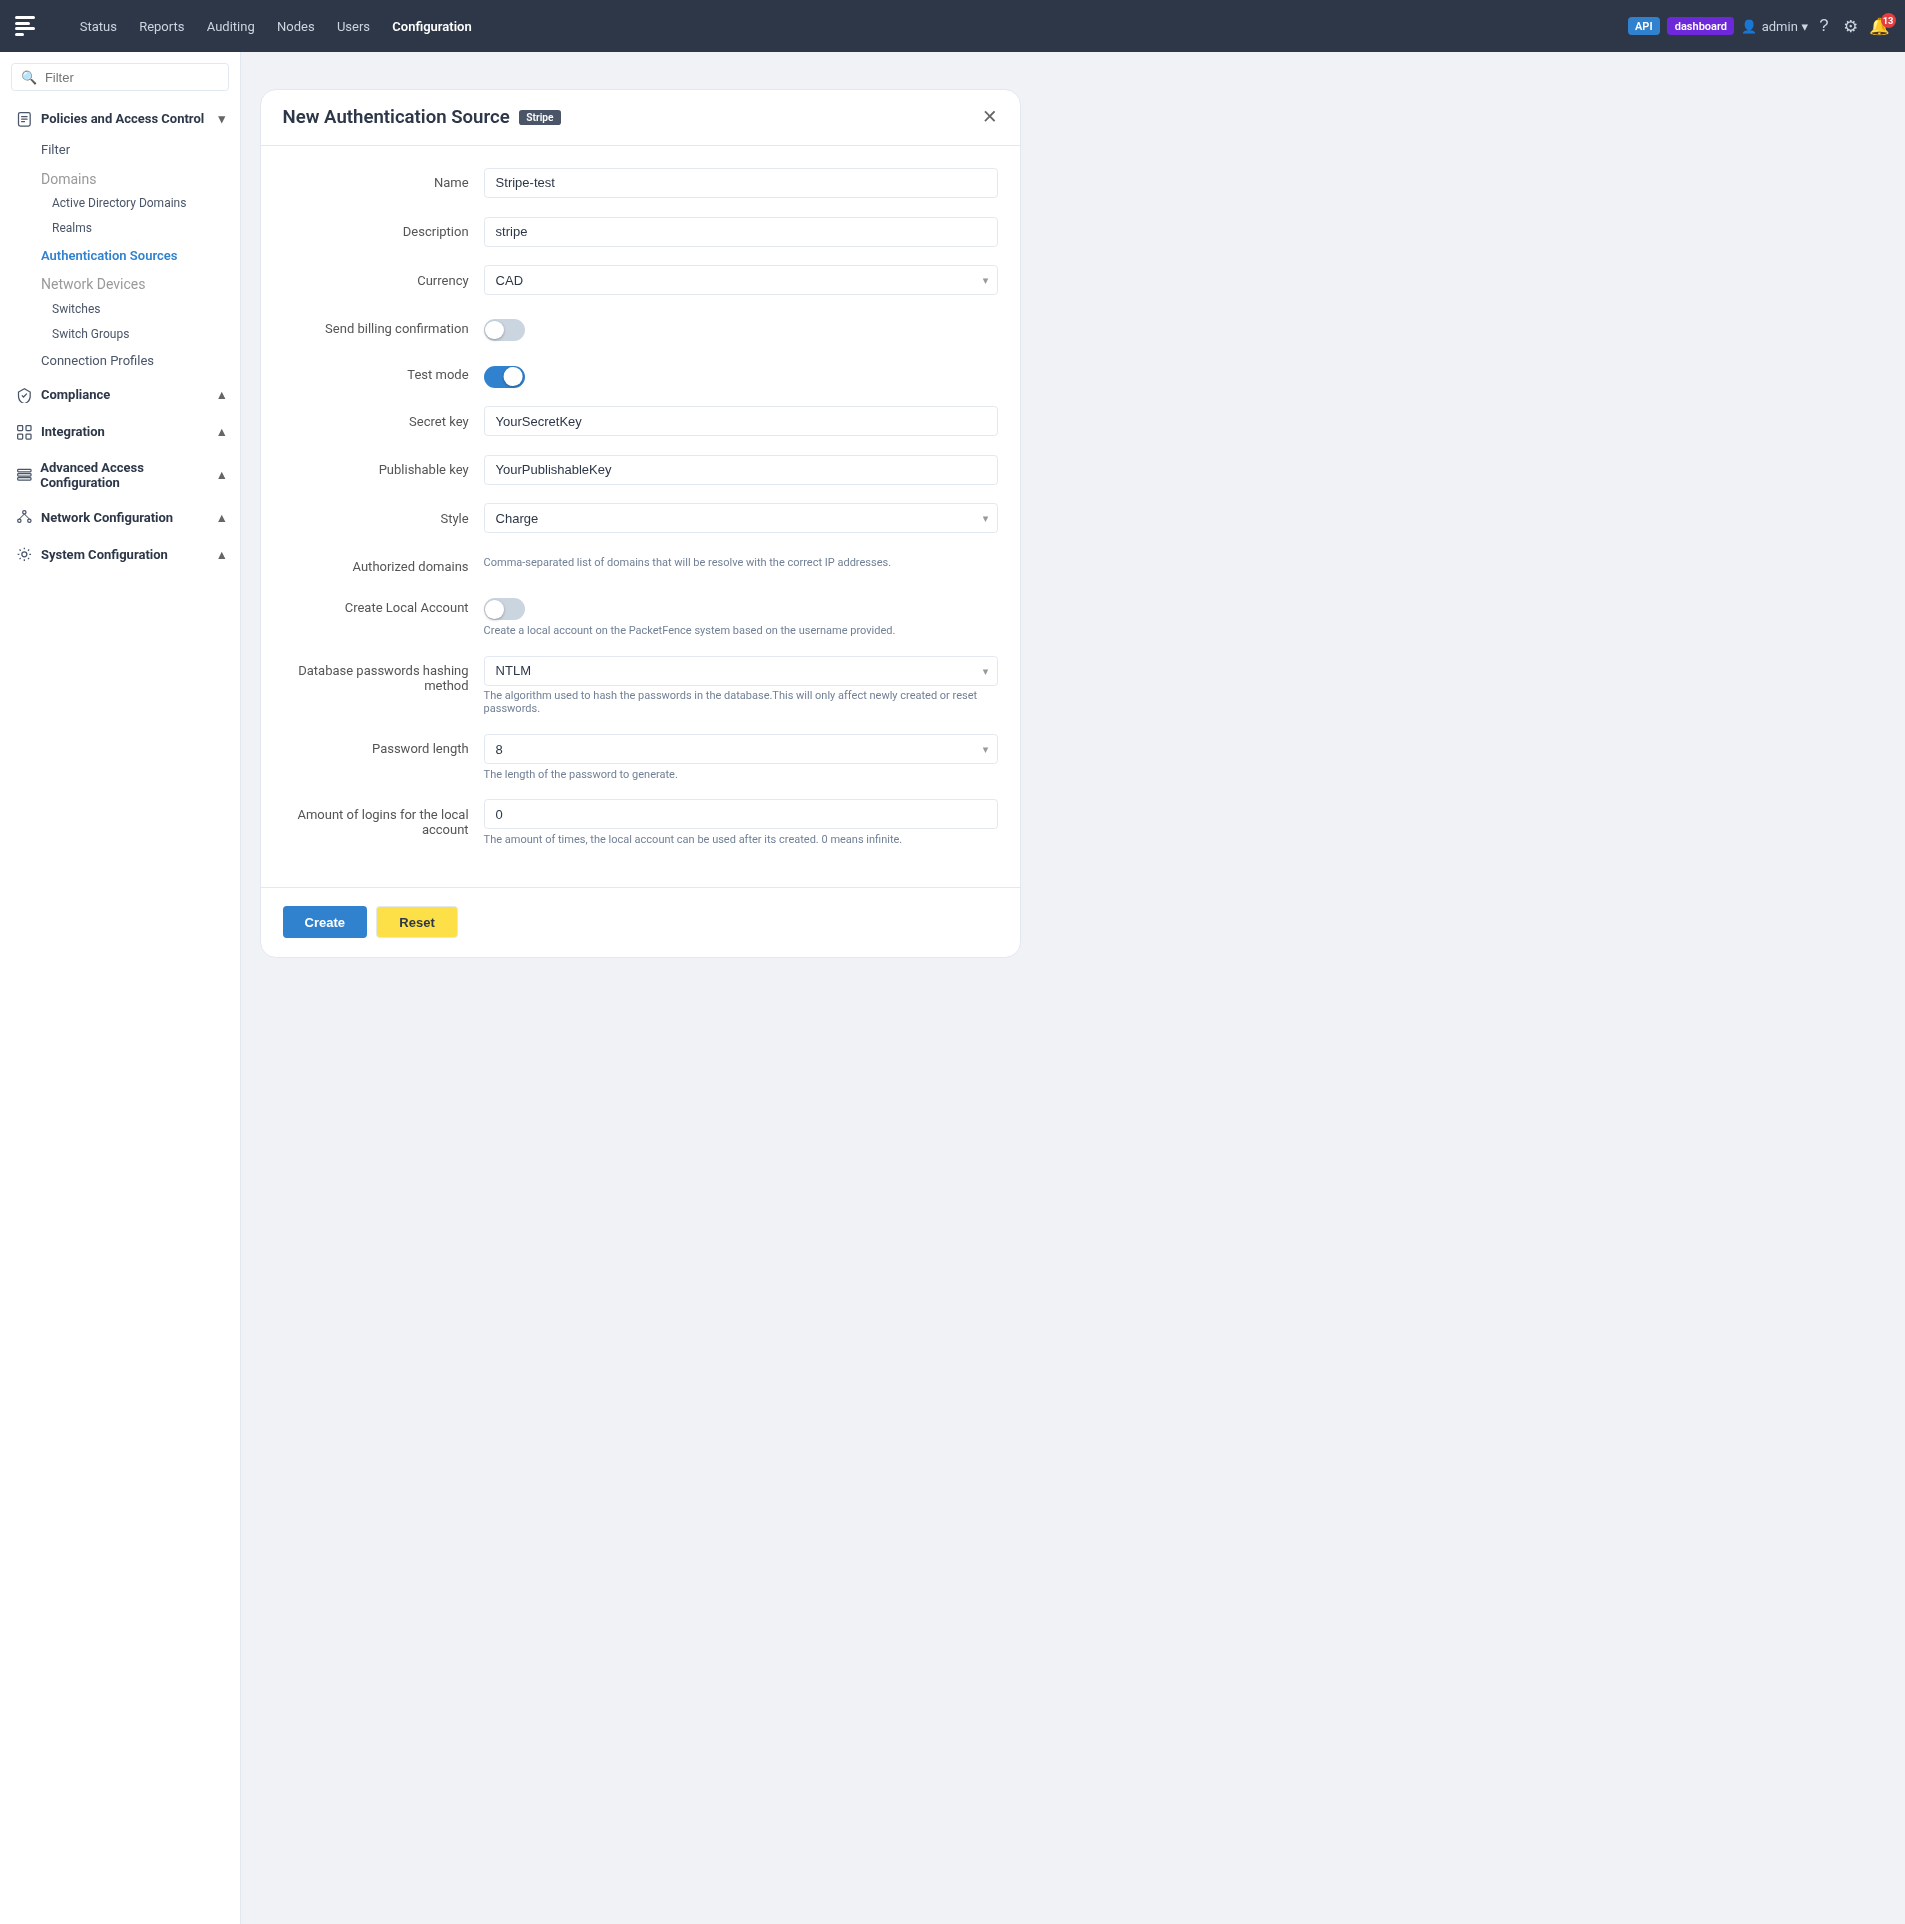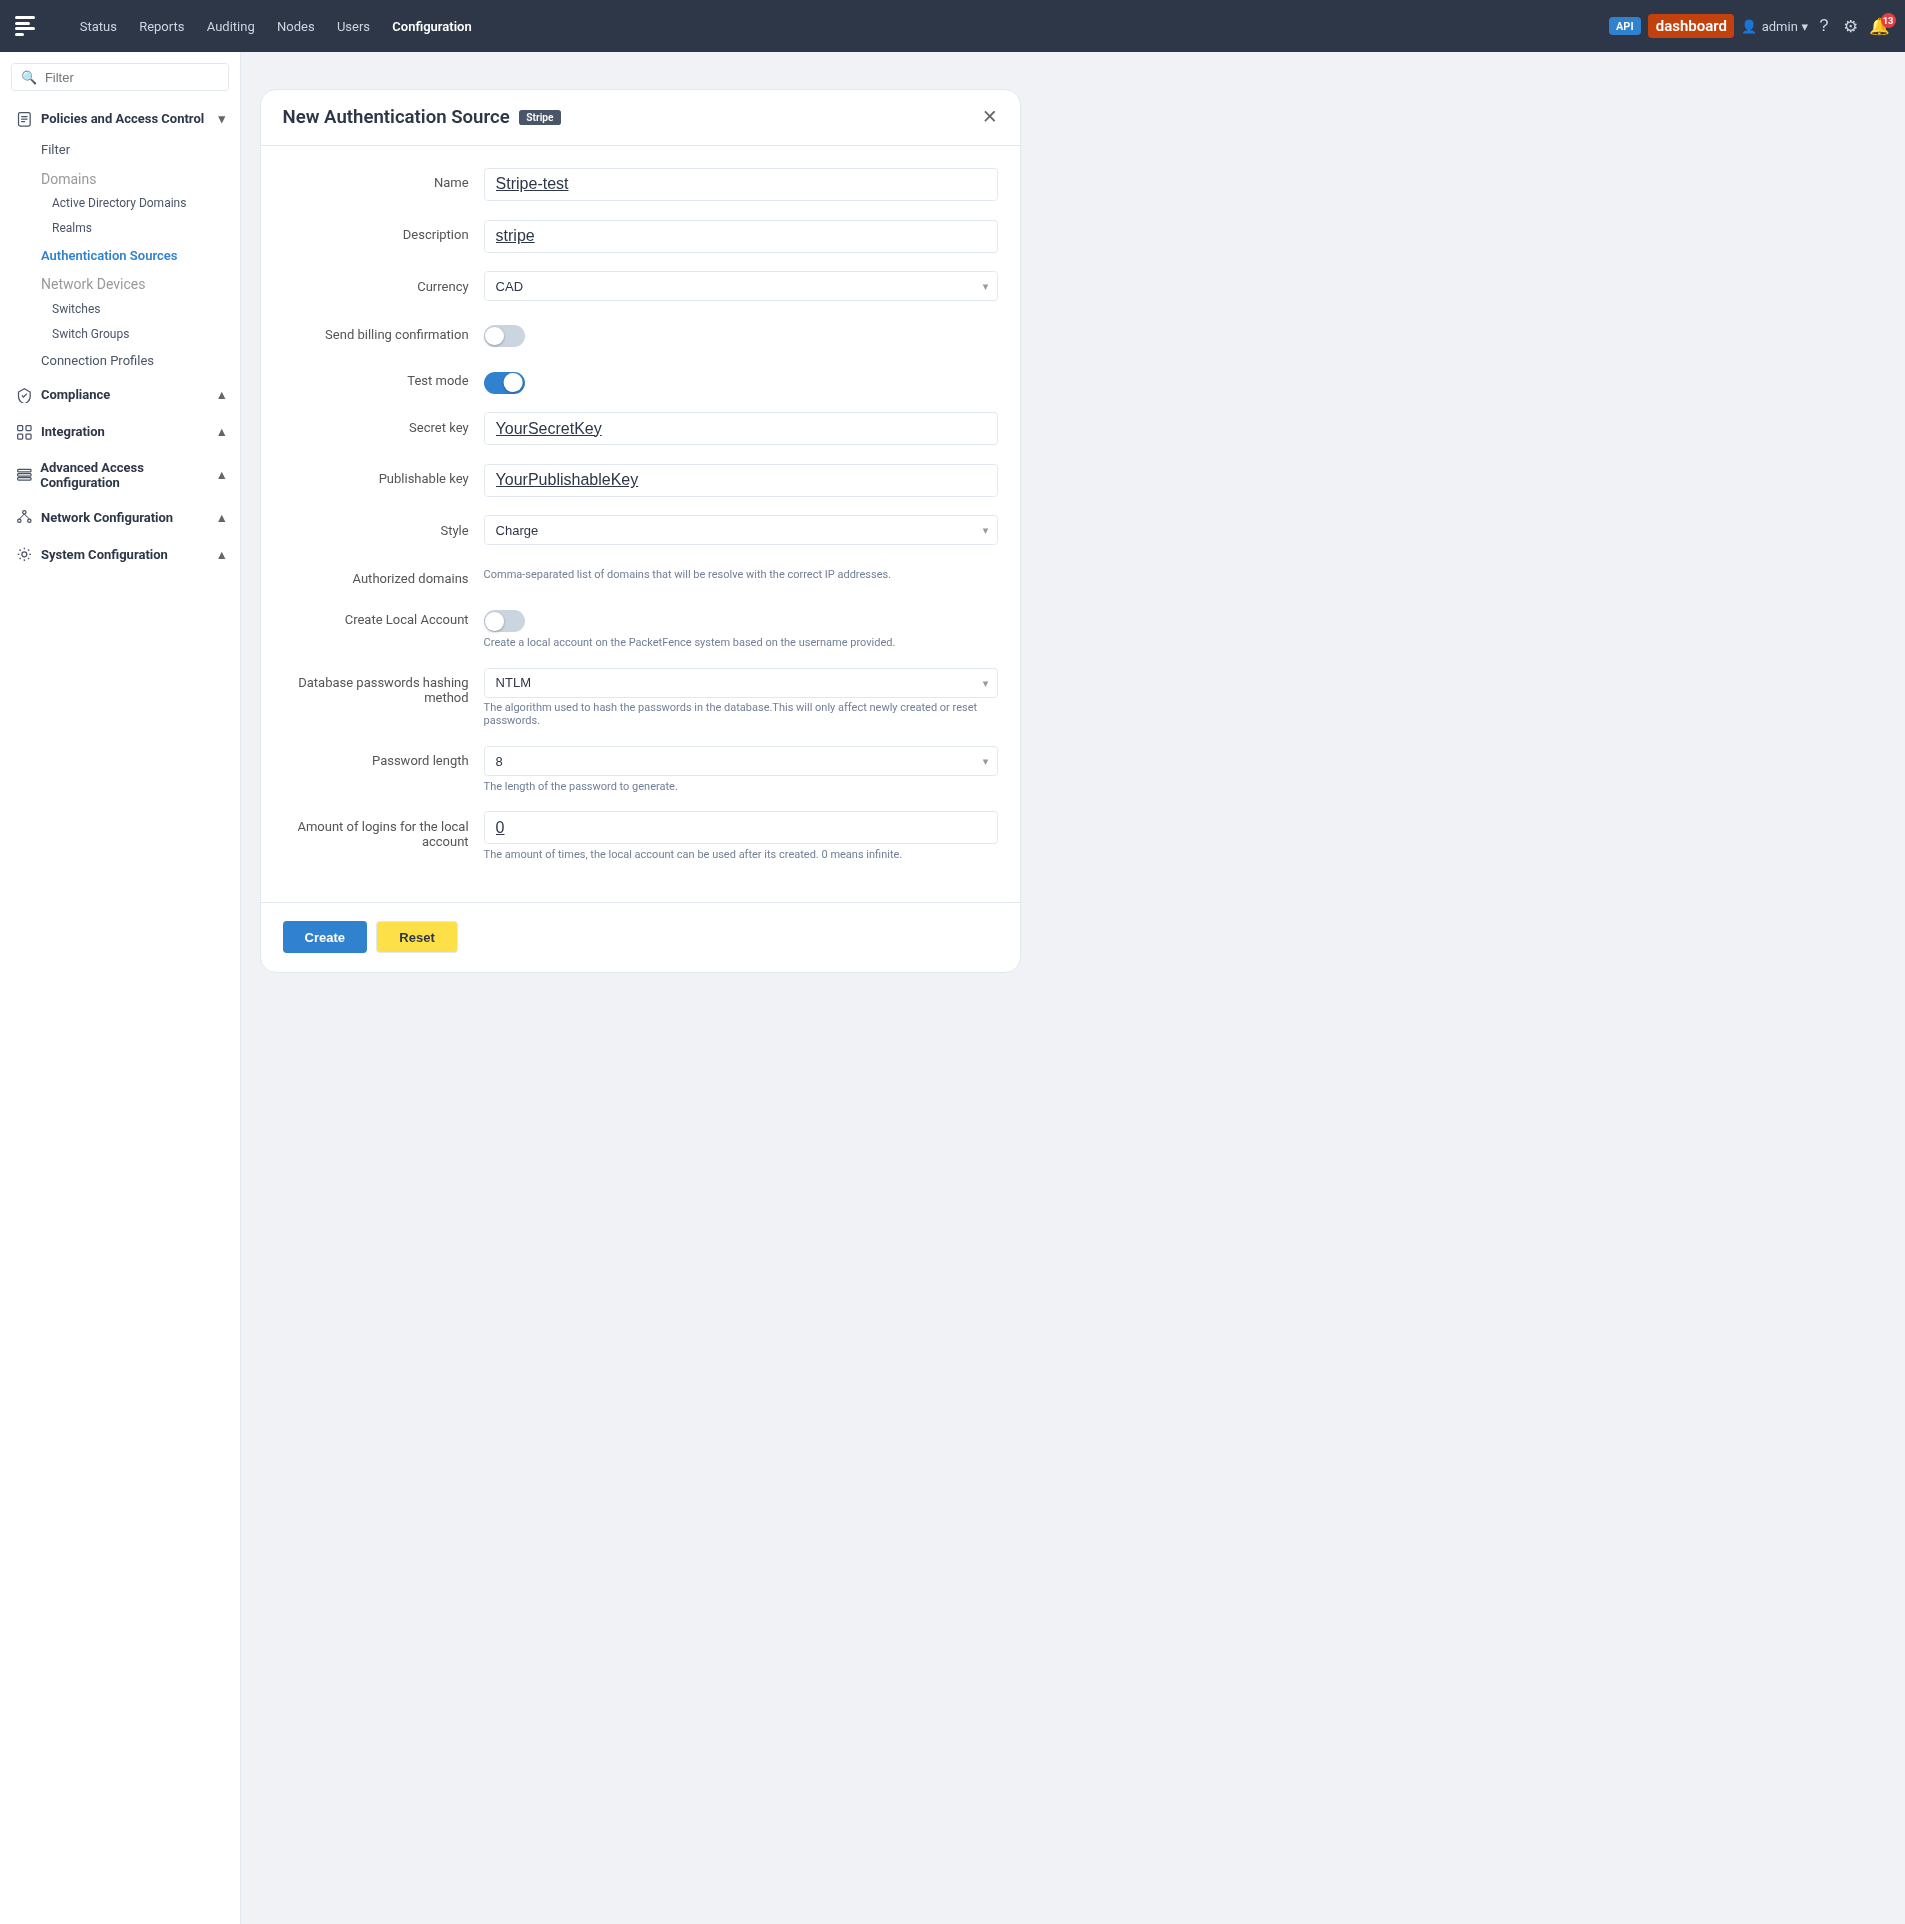--- a/index.html
+++ b/index.html
@@ -35,21 +35,21 @@
     .topnav-logo .bars span:nth-child(4) { width: 9.3px; }
 
     .topnav-links { display: flex; gap: 3.7px; flex: 1; }
     .topnav-links a {
       color: #cbd5e0; text-decoration: none; padding: 5.6px 9.3px; border-radius: 3.7px; font-size: 13px;
     }
     .topnav-links a.active { color: white; font-weight: 600; }
 
     .topnav-right { display: flex; align-items: center; gap: 7.4px; }
     .badge-api { background: #3182ce; color: white; padding: 2.8px 7.4px; border-radius: 3.7px; font-size: 11px; font-weight: 600; }
-    .badge-dashboard { background: #c2410c; color: white; padding: 2.8px 7.4px; border-radius: 3.7px; font-size: 15px; font-weight: 600; }
+    .badge-dashboard { background: #6d28d9; color: white; padding: 2.8px 7.4px; border-radius: 3.7px; font-size: 11px; font-weight: 600; }
     .admin-btn { color: #cbd5e0; display: flex; align-items: center; gap: 3.7px; font-size: 13px; cursor: pointer; }
     .icon-btn { color: #cbd5e0; background: none; border: none; cursor: pointer; font-size: 16.7px; padding: 3.7px; }
     .notification-btn { position: relative; color: #cbd5e0; font-size: 16.7px; cursor: pointer; }
     .notif-badge { position: absolute; top: -3.7px; right: -5.6px; background: #e53e3e; color: white; border-radius: 50%; width: 15px; height: 15px; font-size: 9.3px; display: flex; align-items: center; justify-content: center; font-weight: 700; }
 
     
     .layout { display: flex; min-height: calc(100vh - 52px); }
 
     
     .sidebar {
@@ -159,24 +159,23 @@
       font-size: 13px;
       color: #555;
     }
     .form-control-wrap { flex: 1; }
 
     .form-input {
       width: 100%;
       border: 0.9px solid #e2e8f0;
       border-radius: 3.7px;
       padding: 6.5px 11px;
-      font-size: 16px;
+      font-size: 13px;
       color: #2d3748;
       outline: none;
-      text-decoration: underline;
     }
 
     .form-select-wrap {
       position: relative;
     }
     .form-select {
       width: 100%;
       border: 0.9px solid #e2e8f0;
       border-radius: 3.7px;
       padding: 6.5px 30px 6.5px 11px;

